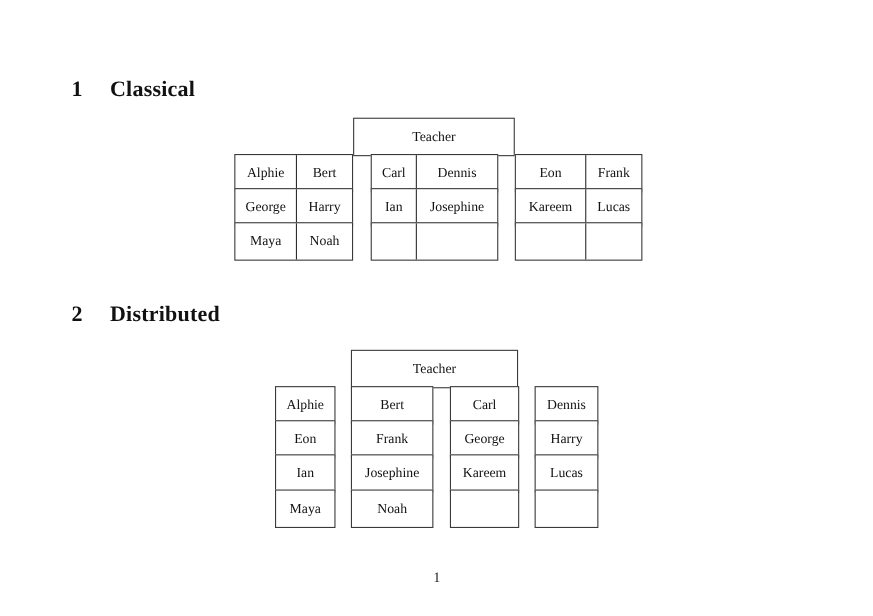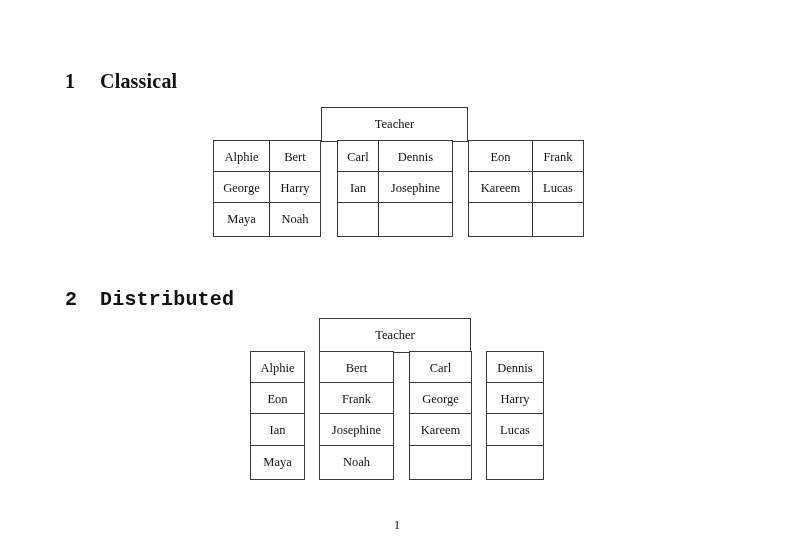--- a/index.html
+++ b/index.html
@@ -107,21 +107,21 @@
   </div>
   <div class="box" style="left:337px; top:202px; width:116px;">
     <div class="cell divided" style="width:41px;"></div>
     <div class="cell grow"></div>
   </div>
   <div class="box" style="left:468px; top:202px; width:116px;">
     <div class="cell divided" style="width:64px;"></div>
     <div class="cell grow"></div>
   </div>
 
-  <div class="section-heading" style="top:289px;font-family:Liberation Mono, monospace;">
+  <div class="section-heading" style="top:275px;">
     <span class="sec-num">2</span><span>Distributed</span>
   </div>
 
   <div class="box teacher" style="left:319px; top:318px; width:152px;">
     <div class="cell">Teacher</div>
   </div>
 
   <div class="box" style="left:250px; top:351px; width:55px;">
     <div class="cell grow">Alphie</div>
   </div>

